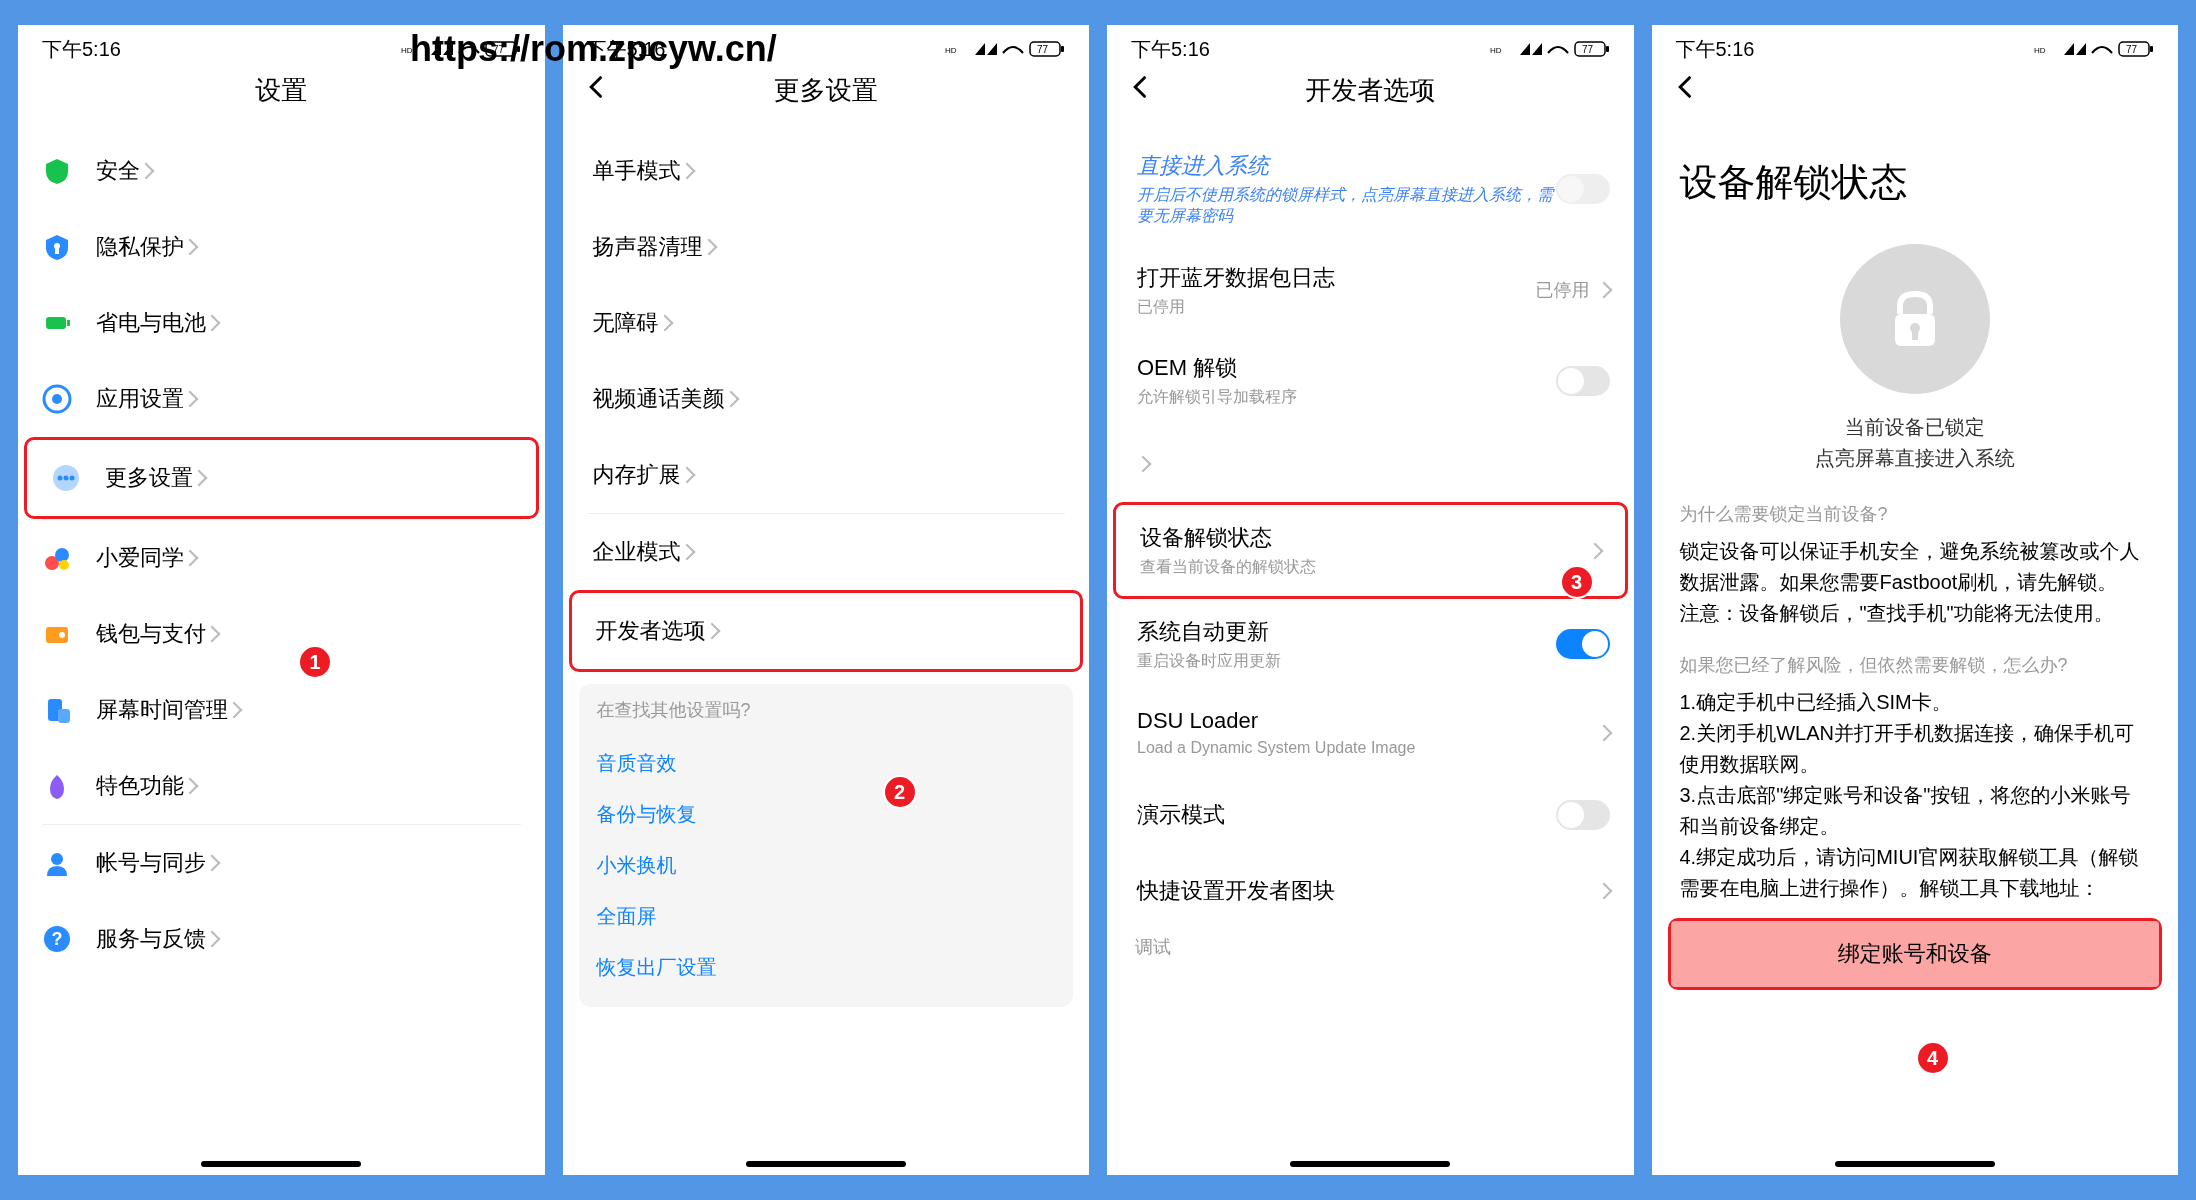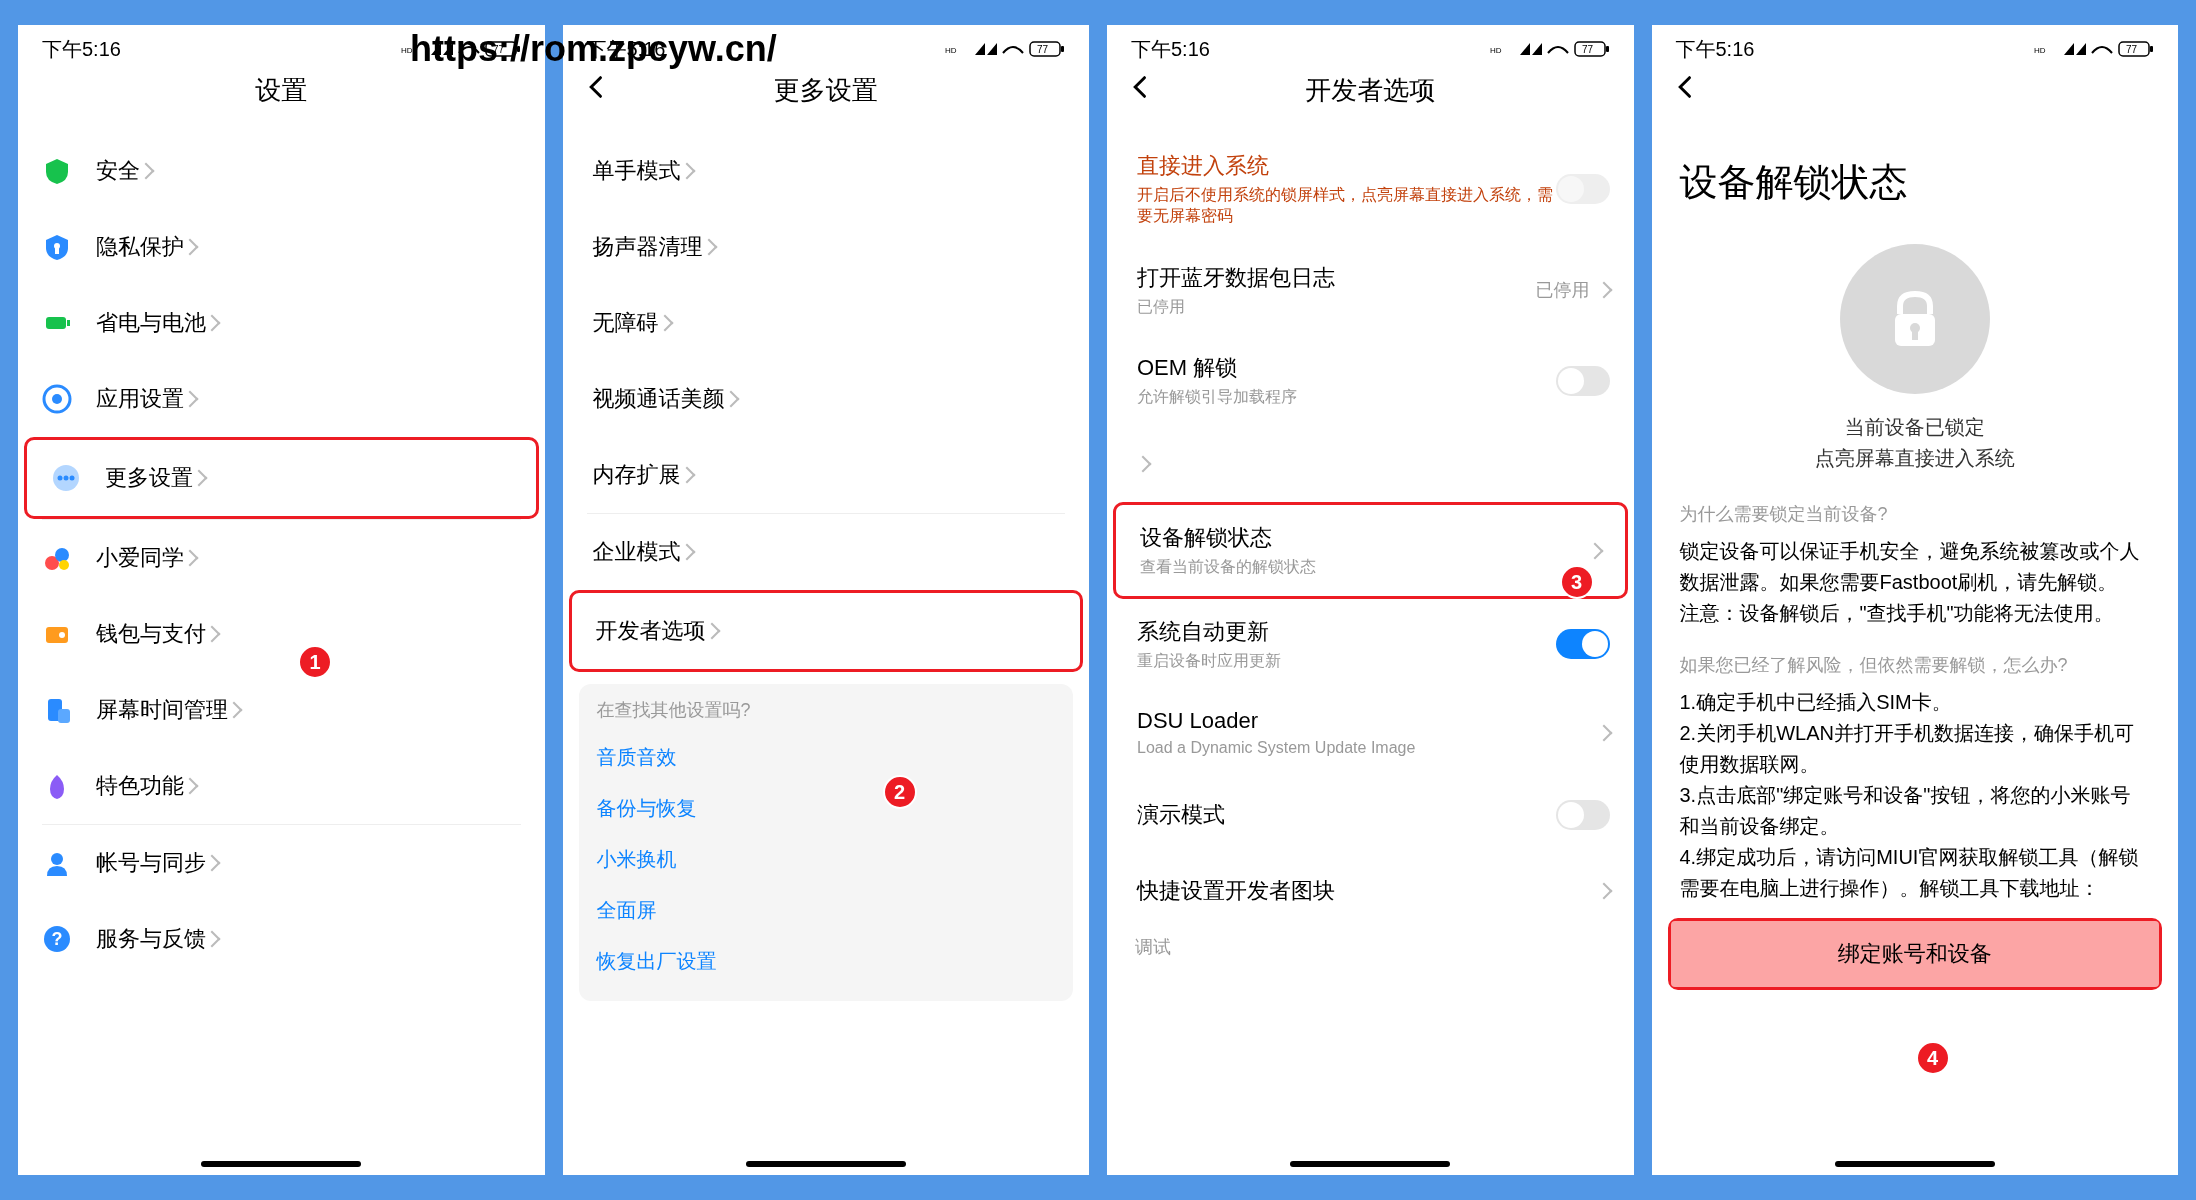--- a/index.html
+++ b/index.html
@@ -95,33 +95,33 @@
   border-radius: 50%;
   background: #ed1c24;
   border: 2px solid #fff;
   color: #fff;
   font-size: 20px;
   font-weight: bold;
   display: flex; align-items: center; justify-content: center;
   z-index: 10;
 }
 .search-wrap { margin: 12px 16px; background: #f5f5f5; border-radius: 12px; padding: 14px 18px; }
-.search-title { font-size: 18px; color: #999; margin-bottom: 10px; }
+.search-title { font-size: 18px; color: #999; margin-bottom: 16px; }
 .search-link { font-size: 20px; color: #0d84ff; padding: 12px 0; }
 .section-label { font-size: 18px; color: #999; padding: 10px 28px; }
 .watermark {
   position: absolute;
   top: 28px; left: 410px;
   font-size: 36px;
   font-weight: bold;
   color: #000000;
   z-index: 50;
   font-family: Arial, sans-serif;
 }
-.dimmed .item-title, .dimmed .item-sub { color: #c2410c; }
+.dimmed .item-title, .dimmed .item-sub { color: #3b82f6; font-style: italic; }
 .lock-circle {
   width: 150px; height: 150px;
   border-radius: 50%;
   background: #d9d9d9;
   margin: 20px auto 20px;
   display: flex; align-items: center; justify-content: center;
 }
 .status-center { text-align: center; padding: 0 30px 20px; }
 .status-center .line1 { font-size: 20px; color: #333; }
 .status-center .line2 { font-size: 20px; color: #333; margin-top: 4px; }

